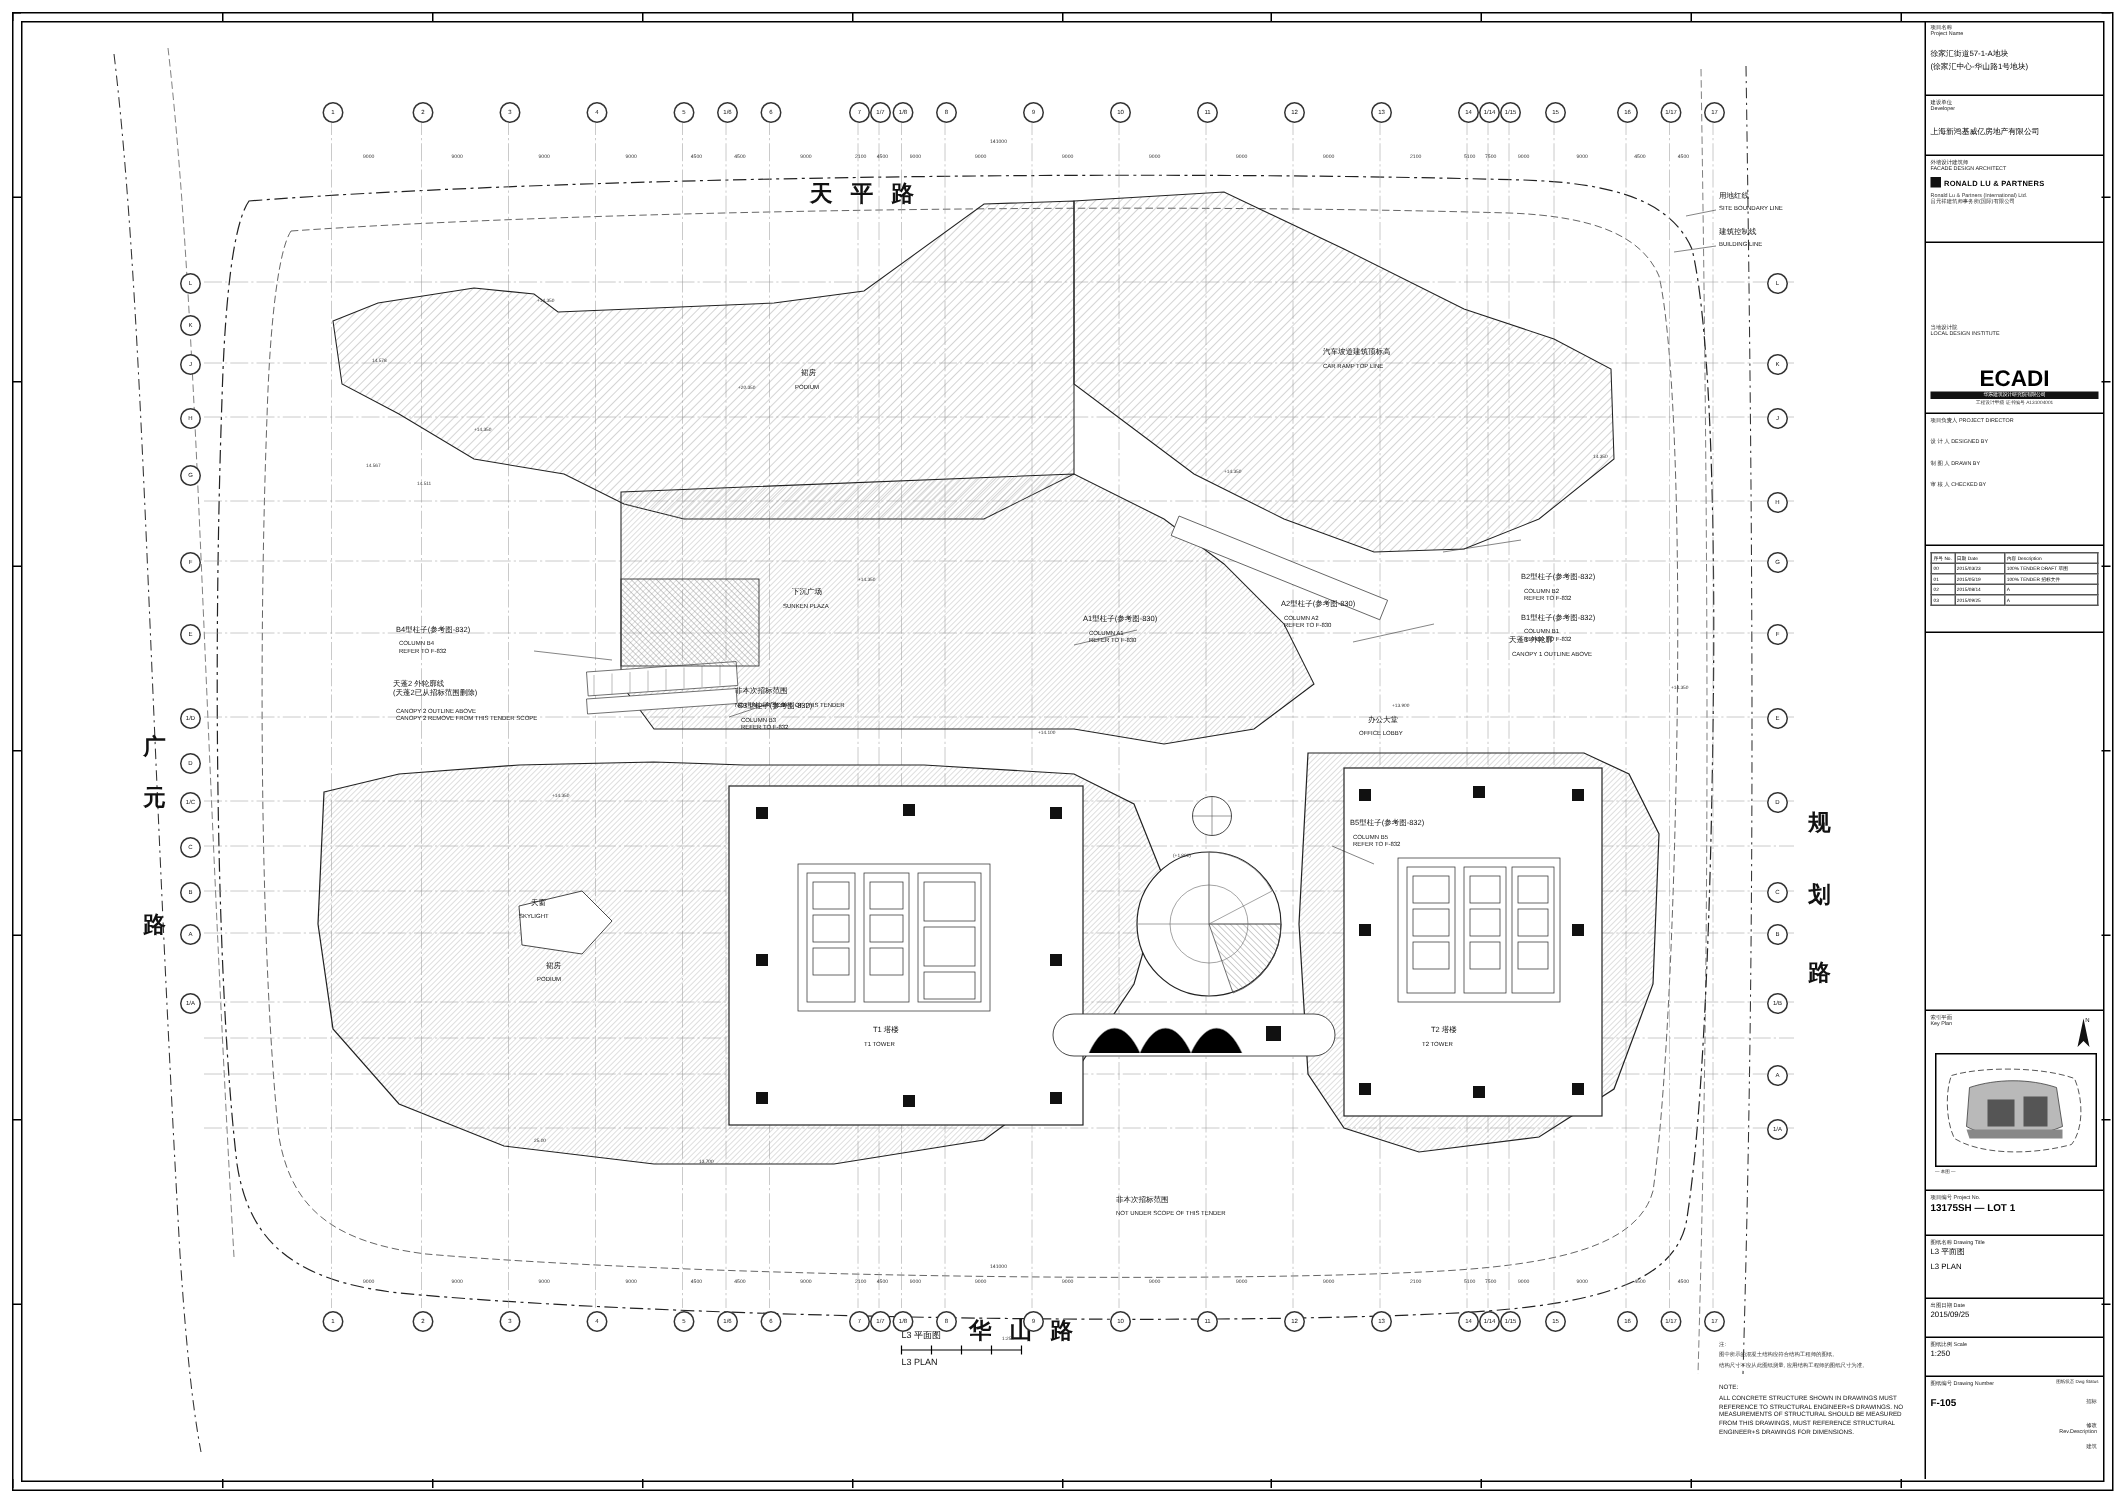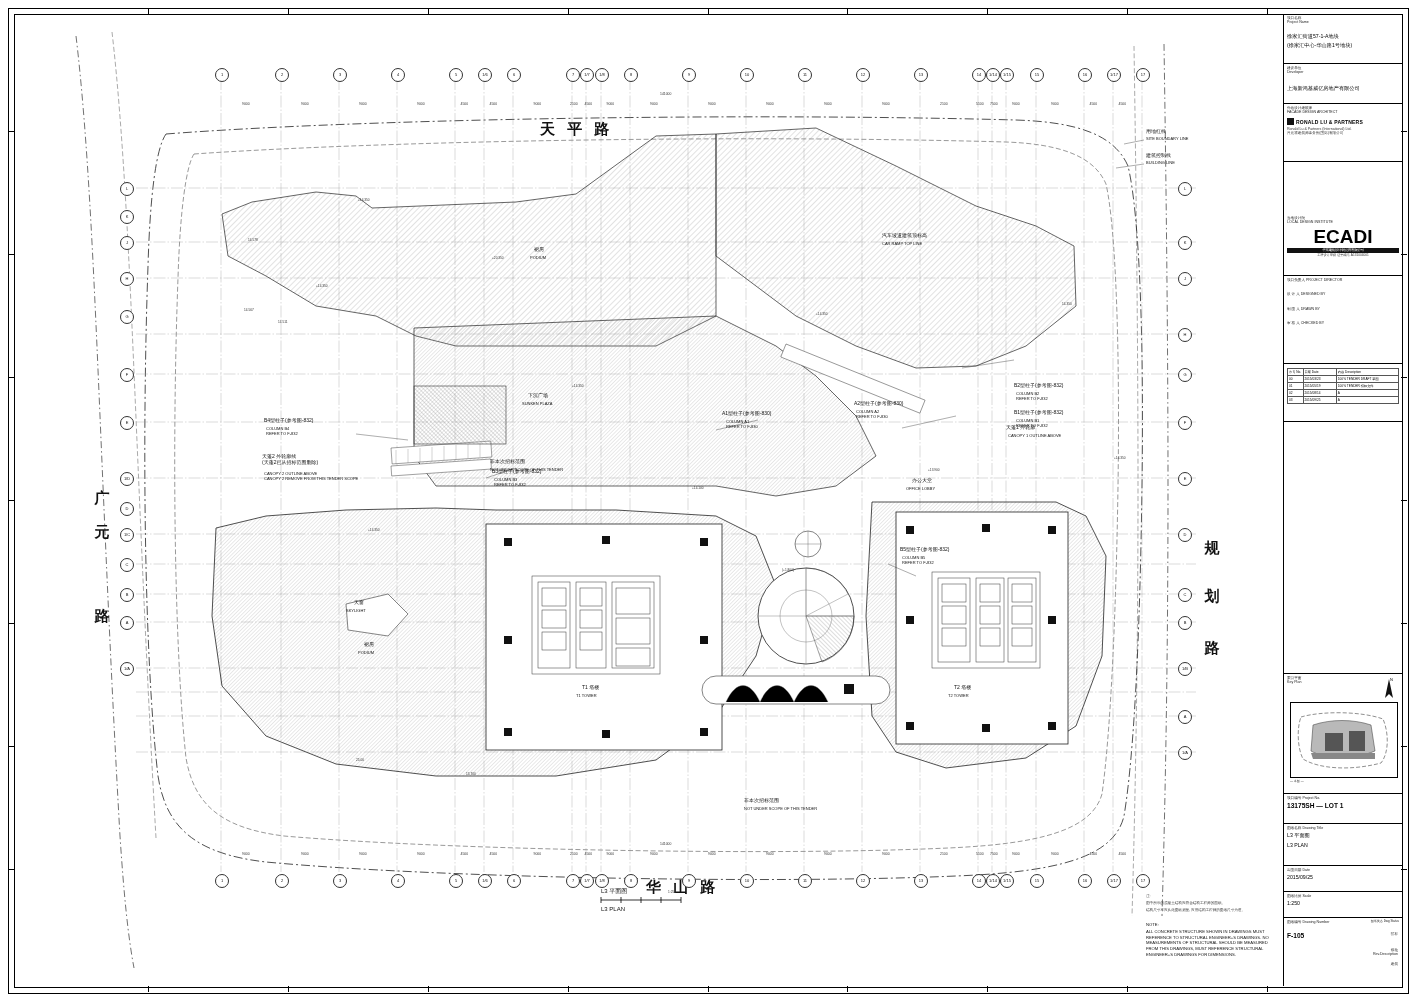--- a/index.html
+++ b/index.html
@@ -17,21 +17,21 @@
   .titleblock{position:absolute;right:14px;top:14px;width:118px;height:972px;border-left:1px solid #000;box-sizing:border-box;}
   .tb-cell{position:absolute;left:0;width:118px;box-sizing:border-box;border-bottom:1px solid #000;padding:2px 3px;}
   .tb-lab{font-size:3.6px;line-height:1.25;color:#222;}
   .tb-val{font-size:5.2px;line-height:1.35;color:#000;margin-top:2px;}
   .tb-val.big{font-size:6.6px;font-weight:bold;}
   .tb-sub{font-size:3.6px;color:#333;}
 
   .logo-rlp{margin-top:3px;font-size:5px;font-weight:bold;letter-spacing:.2px;}
   .logo-rlp .sq{display:inline-block;width:7px;height:7px;background:#111;margin-right:2px;vertical-align:-1px;}
   .logo-mein{font-size:13px;font-weight:bold;letter-spacing:-0.4px;margin-top:4px;}
-  .logo-ecadi{font-size:19px;font-weight:bold;letter-spacing:0px;margin-top:1px;}
+  .logo-ecadi{font-size:15px;font-weight:bold;letter-spacing:0px;margin-top:19px;}
   .ecadi-bar{height:5px;background:#111;color:#fff;font-size:3.4px;line-height:5px;text-align:center;letter-spacing:-.2px;}
   .ecadi-sub{font-size:3.2px;text-align:center;color:#333;}
 
   table.rev{width:100%;border-collapse:collapse;font-size:3.2px;margin-top:2px;}
   table.rev td,table.rev th{border:.5px solid #555;padding:0 1px;height:6px;text-align:left;font-weight:normal;}
 
   .keyplan-box{position:absolute;left:6px;width:106px;height:74px;border:1px solid #000;background:#fff;}
   .northarrow{position:absolute;right:6px;top:4px;font-size:5px;}
 
   

